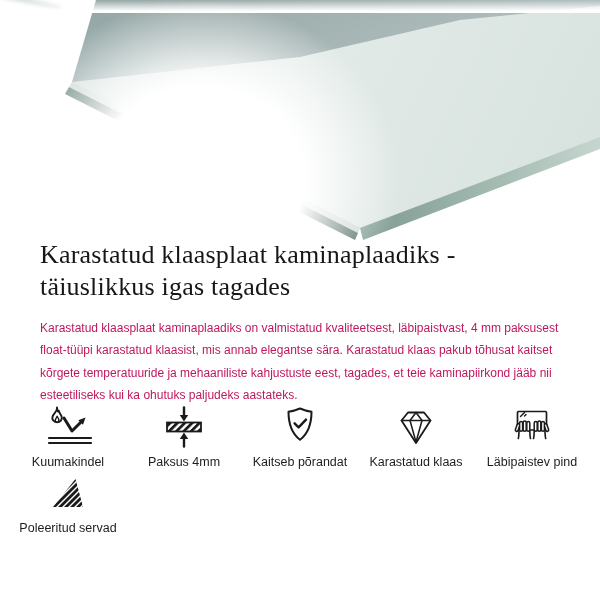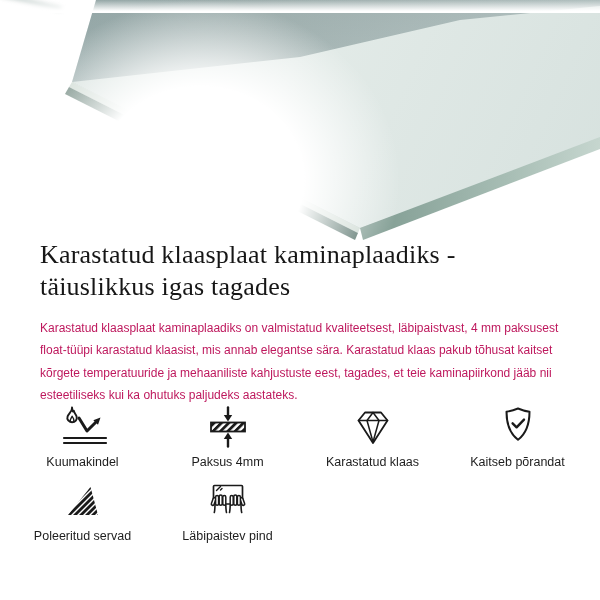--- a/index.html
+++ b/index.html
@@ -52,21 +52,21 @@
   
   .content { position:absolute; left:40px; top:239px; width:543px; }
   .title {
     margin:0; font-family:"Liberation Serif", serif; font-weight:400;
     font-size:26px; line-height:32px; color:#161616; letter-spacing:0.2px;
   }
   .intro { margin:14px 0 0; font-size:12px; line-height:22.4px; color:#be185d; }
 
   
   .features { position:absolute; left:10px; top:404px; width:580px;
-    display:grid; grid-template-columns:repeat(4,1fr); row-gap:8px; }
+    display:grid; grid-template-columns:repeat(5,1fr); row-gap:0; }
   .feature { display:flex; flex-direction:column; align-items:center; }
   .feature .icon { height:46px; display:flex; align-items:center; justify-content:center; }
   .feature .icon svg { display:block; }
   .feature .label { margin-top:4px; font-size:12.5px; line-height:16px; color:#1d1d1d; }
 
   svg .ln { stroke:#1a1a1a; fill:none; stroke-linecap:round; stroke-linejoin:round; }
   svg .fl { fill:#1a1a1a; stroke:none; }
   svg .wh { fill:#ffffff; }
 </style>
 </head>
@@ -123,37 +123,59 @@
           <rect x="3" y="17.5" width="34" height="9" fill="url(#hatchP)" stroke="#1a1a1a" stroke-width="1.8"></rect>
           <polygon class="fl" points="20,27.5 15.8,34 24.2,34"></polygon>
           <line class="ln" x1="20" y1="41.5" x2="20" y2="33.5" stroke-width="2.4"></line>
         </svg>
       </div>
       <div class="label">Paksus 4mm</div>
     </div>
 
     <div class="feature">
       <div class="icon">
+        <svg width="36" height="44" viewBox="0 0 36 44">
+          <path class="ln" d="M18 3.5 C21.8 5.1 25.4 6.1 29.5 6.7 C29.5 17.5 26 28.6 18 34.8 C10 28.6 6.5 17.5 6.5 6.7 C10.6 6.1 14.2 5.1 18 3.5 Z" stroke-width="2"></path>
+          <path class="ln" d="M12.6 18.3 L16.6 22.3 L24 14.6" stroke-width="2.4"></path>
+        </svg>
+      </div>
+      <div class="label">Kaitseb põrandat</div>
+    </div>
+
+    <div class="feature">
+      <div class="icon">
         <svg width="38" height="40" viewBox="0 0 38 40">
           <path class="ln" d="M11 5.5 L27 5.5 L33.5 13.5 L19 36 L4.5 13.5 Z" stroke-width="1.8"></path>
           <line class="ln" x1="4.5" y1="13.5" x2="33.5" y2="13.5" stroke-width="1.5"></line>
           <path class="ln" d="M19 5.5 L13 13.5 M19 5.5 L25 13.5 M13 13.5 L19 35 M25 13.5 L19 35" stroke-width="1.5"></path>
         </svg>
       </div>
       <div class="label">Karastatud klaas</div>
     </div>
 
     <div class="feature">
       <div class="icon">
-        <svg width="36" height="44" viewBox="0 0 36 44">
-          <path class="ln" d="M18 3.5 C21.8 5.1 25.4 6.1 29.5 6.7 C29.5 17.5 26 28.6 18 34.8 C10 28.6 6.5 17.5 6.5 6.7 C10.6 6.1 14.2 5.1 18 3.5 Z" stroke-width="2"></path>
-          <path class="ln" d="M12.6 18.3 L16.6 22.3 L24 14.6" stroke-width="2.4"></path>
+        <svg width="46" height="40" viewBox="0 0 46 40">
+          <defs>
+            <g id="handG">
+              <path class="ln wh" d="M10 24 C9.9 27.5 9.8 29.8 9.3 31.5" stroke-width="1.6"></path>
+              <path class="ln wh" d="M20.8 24 C20.9 27.5 21 29.8 21.5 31.5" stroke-width="1.6"></path>
+              <rect class="wh" x="7.2" y="16.5" width="2.8" height="8" rx="1.4" stroke="#1a1a1a" stroke-width="1.5" transform="rotate(20 8.6 20.5)"></rect>
+              <rect class="wh" x="10.6" y="14.6" width="3" height="9.6" rx="1.5" stroke="#1a1a1a" stroke-width="1.5"></rect>
+              <rect class="wh" x="14.2" y="13.9" width="3" height="10.3" rx="1.5" stroke="#1a1a1a" stroke-width="1.5"></rect>
+              <rect class="wh" x="17.8" y="14.6" width="3" height="9.6" rx="1.5" stroke="#1a1a1a" stroke-width="1.5"></rect>
+            </g>
+          </defs>
+          <rect class="wh" x="8.5" y="4.5" width="29" height="18.5" rx="1" stroke="#1a1a1a" stroke-width="1.7"></rect>
+          <path class="ln" d="M11.5 9.5 L15.5 5.5 M15.5 9 L17 7.5" stroke-width="1.4"></path>
+          <use href="#handG"></use>
+          <use href="#handG" transform="translate(46,0) scale(-1,1)"></use>
         </svg>
       </div>
-      <div class="label">Kaitseb põrandat</div>
+      <div class="label">Läbipaistev pind</div>
     </div>
 
     <div class="feature">
       <div class="icon">
         <svg width="36" height="40" viewBox="0 0 36 40">
           <defs>
             <clipPath id="triClip">
                 <polygon points="3,34 33,34 25.5,6"></polygon>
               </clipPath>
           </defs>
@@ -164,36 +186,14 @@
             <line x1="10" y1="40" x2="48" y2="2"></line>
             <line x1="16" y1="40" x2="54" y2="2"></line>
             <line x1="22" y1="40" x2="60" y2="2"></line>
             <line x1="28" y1="40" x2="66" y2="2"></line>
           </g>
         </svg>
       </div>
       <div class="label">Poleeritud servad</div>
     </div>
 
-    <div class="feature">
-      <div class="icon">
-        <svg width="46" height="40" viewBox="0 0 46 40">
-          <defs>
-            <g id="handG">
-              <path class="ln wh" d="M10 24 C9.9 27.5 9.8 29.8 9.3 31.5" stroke-width="1.6"></path>
-              <path class="ln wh" d="M20.8 24 C20.9 27.5 21 29.8 21.5 31.5" stroke-width="1.6"></path>
-              <rect class="wh" x="7.2" y="16.5" width="2.8" height="8" rx="1.4" stroke="#1a1a1a" stroke-width="1.5" transform="rotate(20 8.6 20.5)"></rect>
-              <rect class="wh" x="10.6" y="14.6" width="3" height="9.6" rx="1.5" stroke="#1a1a1a" stroke-width="1.5"></rect>
-              <rect class="wh" x="14.2" y="13.9" width="3" height="10.3" rx="1.5" stroke="#1a1a1a" stroke-width="1.5"></rect>
-              <rect class="wh" x="17.8" y="14.6" width="3" height="9.6" rx="1.5" stroke="#1a1a1a" stroke-width="1.5"></rect>
-            </g>
-          </defs>
-          <rect class="wh" x="8.5" y="4.5" width="29" height="18.5" rx="1" stroke="#1a1a1a" stroke-width="1.7"></rect>
-          <path class="ln" d="M11.5 9.5 L15.5 5.5 M15.5 9 L17 7.5" stroke-width="1.4"></path>
-          <use href="#handG"></use>
-          <use href="#handG" transform="translate(46,0) scale(-1,1)"></use>
-        </svg>
-      </div>
-      <div class="label">Läbipaistev pind</div>
-    </div>
-
   </div>
 </div>
 
 </body></html>

